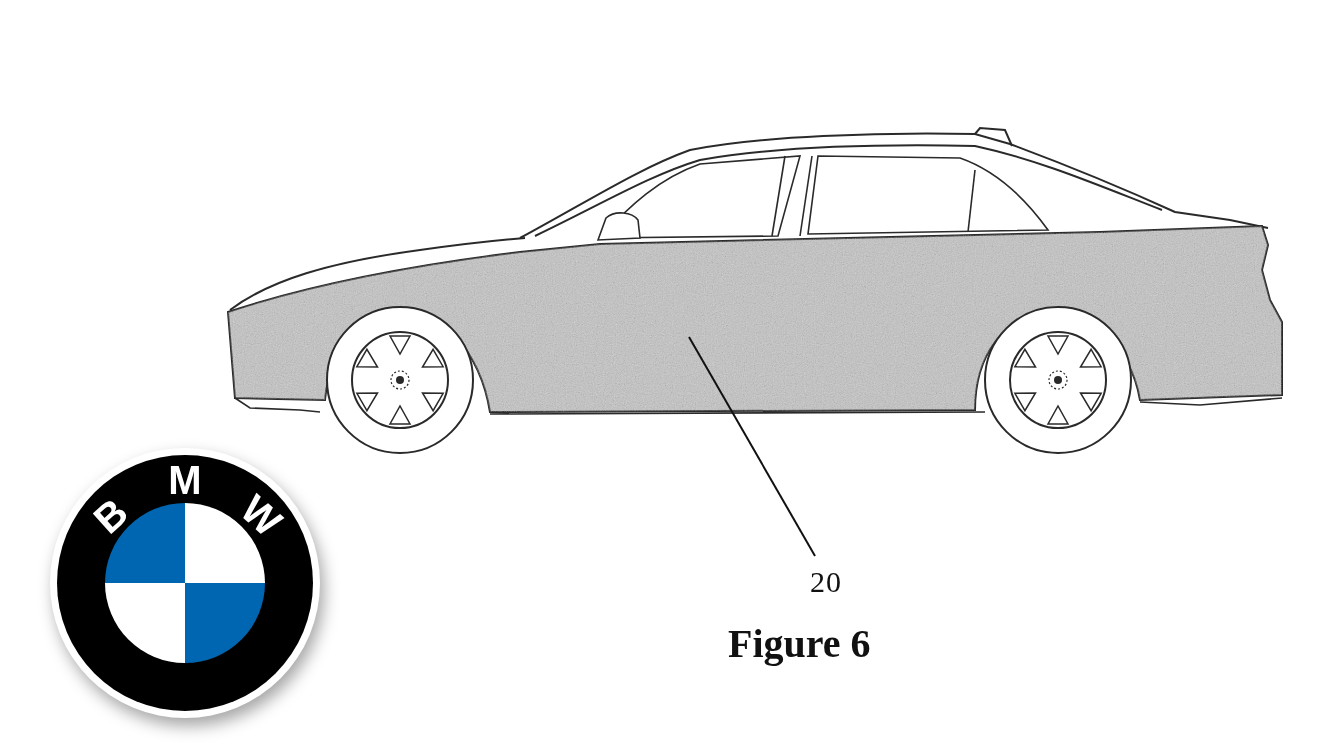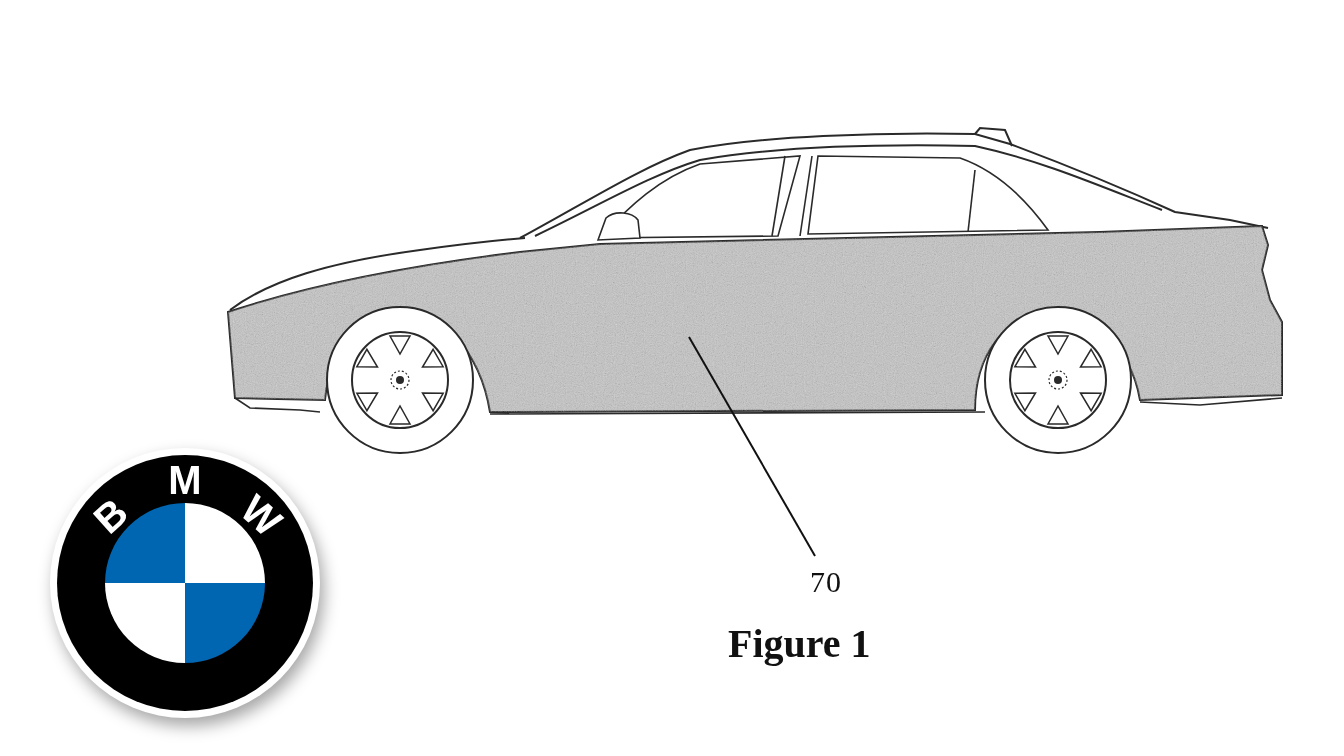--- a/index.html
+++ b/index.html
@@ -78,22 +78,22 @@
         <path d="M-10,-44 L10,-44 L0,-26 Z" transform="rotate(240)"></path>
         <path d="M-10,-44 L10,-44 L0,-26 Z" transform="rotate(300)"></path>
       </g>
       <circle r="9" fill="none" stroke="#2a2a2a" stroke-width="1.2" stroke-dasharray="2 2"></circle>
       <circle r="4" fill="#2a2a2a"></circle>
     </g>
 
     <line x1="689" y1="337" x2="815" y2="556" stroke="#111" stroke-width="2"></line>
   </svg>
 
-  <div class="ref-label">70</div>
-  <div class="fig-caption">Figure 1</div>
+  <div class="ref-label">20</div>
+  <div class="fig-caption">Figure 6</div>
 
   
   <svg id="logo" viewBox="0 0 274 274">
     <defs>
       <path id="letterArc" d="M 57,137 A 80,80 0 0 1 217,137"></path>
     </defs>
     <circle cx="137" cy="137" r="135" fill="#ffffff"></circle>
     <circle cx="137" cy="137" r="128" fill="#000000"></circle>
     <g>
       <path d="M137,137 L137,57 A80,80 0 0 0 57,137 Z" fill="#0066b1"></path>

